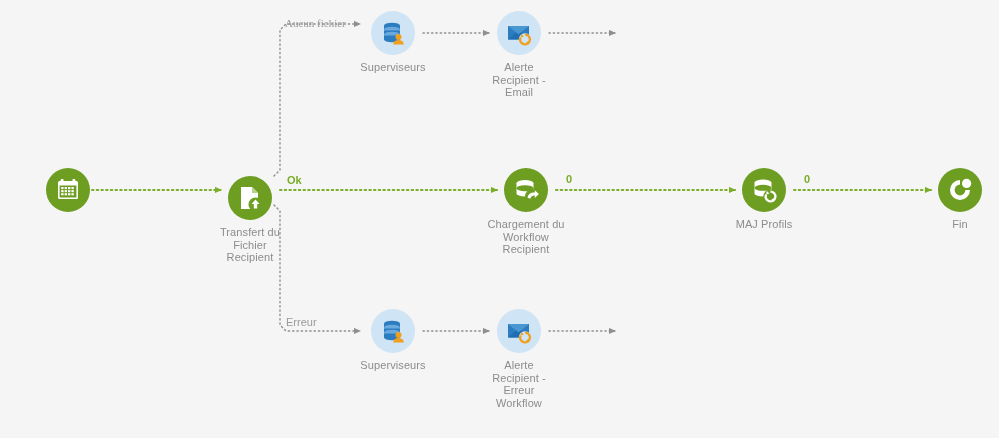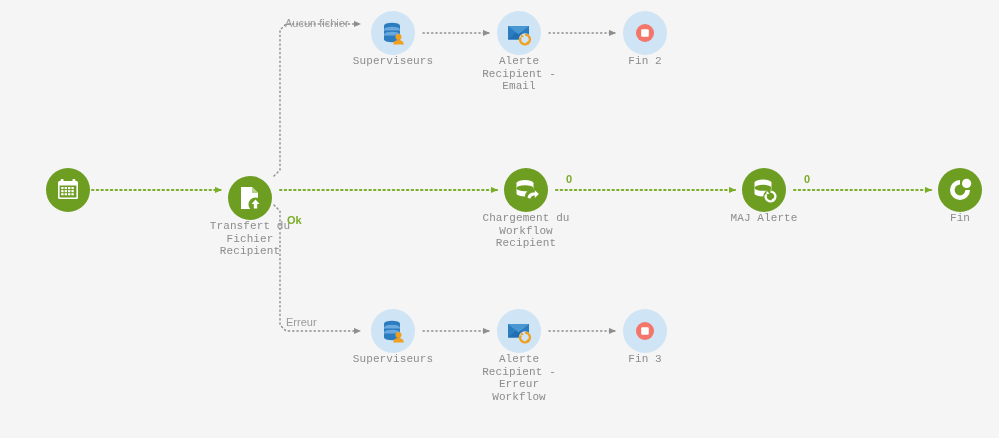--- a/index.html
+++ b/index.html
@@ -36,24 +36,25 @@
     height: 44px;
     margin: 0 auto;
     border-radius: 50%;
     position: relative;
     display: block;
   }
   .node-circle.green { background: #6d9e22; }
   .node-circle.blue  { background: #cfe4f4; }
   .node-circle svg { display: block; }
   .node-label {
+    margin-top: 6px;
     font-size: 11px;
     line-height: 12.5px;
     color: #8c8c8c;
-    font-family: Liberation Mono, monospace;
+    font-family: Liberation Sans, sans-serif;
     white-space: pre-line;
     letter-spacing: 0.1px;
   }
   .edge-label {
     position: absolute;
     font-size: 11px;
     font-family: "Liberation Sans", sans-serif;
     white-space: nowrap;
   }
   .edge-label.green-label {
@@ -178,29 +179,20 @@
         <path d="M28 23.6 a4.9 4.9 0 1 1 -4.4 2.8" fill="none" stroke="#f0a01e" stroke-width="2.3"></path>
         <path d="M24.4 23.1 l-1 3.6 l3.5 -1.2 z" fill="#f0a01e"></path>
         <path d="M31.4 33.7 l1 -3.6 l-3.5 1.2 z" fill="#f0a01e"></path>
       </svg>
     </div>
     <div class="node-label">Alerte
 Recipient -
 Email</div>
   </div>
 
-  <div class="node" style="left:645px; top:11px;">
-    <div class="node-circle blue">
-      <svg width="44" height="44" viewBox="0 0 44 44">
-        <circle cx="22" cy="22" r="9" fill="#f4756a"></circle>
-        <rect x="18.2" y="18.2" width="7.6" height="7.6" rx="1.2" fill="#ffffff"></rect>
-      </svg>
-    </div>
-    <div class="node-label">Fin 2</div>
-  </div>
 
   <div class="node" style="left:526px; top:168px;">
     <div class="node-circle green">
       <svg width="44" height="44" viewBox="0 0 44 44">
         <ellipse cx="21" cy="15" rx="8.5" ry="3" fill="#ffffff"></ellipse>
         <path d="M12.5 15 v10.5 a8.5 3 0 0 0 17 0 v-10.5 z" fill="#ffffff"></path>
         <ellipse cx="21" cy="20.2" rx="8.5" ry="3" fill="#6d9e22"></ellipse>
         <circle cx="28.5" cy="28.5" r="7.5" fill="#6d9e22"></circle>
         <path d="M23.5 29.8 a6 6 0 0 1 7.3 -5.2 l0 -2.4 l4.1 3.9 l-4.1 3.9 l0 -2.4 a3.6 3.6 0 0 0 -4.4 3.1 z" fill="#ffffff"></path>
       </svg>
@@ -215,21 +207,21 @@
       <svg width="44" height="44" viewBox="0 0 44 44">
         <ellipse cx="21" cy="14.5" rx="8.5" ry="3" fill="#ffffff"></ellipse>
         <path d="M12.5 14.5 v11 a8.5 3 0 0 0 17 0 v-11 z" fill="#ffffff"></path>
         <ellipse cx="21" cy="19.8" rx="8.5" ry="3" fill="#6d9e22"></ellipse>
         <circle cx="28.5" cy="28.5" r="7.2" fill="#6d9e22"></circle>
         <path d="M28.5 23.6 a4.9 4.9 0 1 1 -4.4 2.8" fill="none" stroke="#ffffff" stroke-width="2.3"></path>
         <path d="M24.9 23.1 l-1 3.6 l3.5 -1.2 z" fill="#ffffff"></path>
         <path d="M31.9 33.7 l1 -3.6 l-3.5 1.2 z" fill="#ffffff"></path>
       </svg>
     </div>
-    <div class="node-label">MAJ Alerte</div>
+    <div class="node-label">MAJ Profils</div>
   </div>
 
   <div class="node" style="left:960px; top:168px;">
     <div class="node-circle green">
       <svg width="44" height="44" viewBox="0 0 44 44">
         <path d="M22 12 a10 10 0 1 0 10 10 l-10 0 z" fill="#ffffff"></path>
         <circle cx="22" cy="22" r="5.4" fill="#6d9e22"></circle>
         <circle cx="28.6" cy="15.4" r="4.6" fill="#ffffff"></circle>
       </svg>
     </div>
@@ -263,29 +255,20 @@
         <path d="M24.4 23.1 l-1 3.6 l3.5 -1.2 z" fill="#f0a01e"></path>
         <path d="M31.4 33.7 l1 -3.6 l-3.5 1.2 z" fill="#f0a01e"></path>
       </svg>
     </div>
     <div class="node-label">Alerte
 Recipient -
 Erreur
 Workflow</div>
   </div>
 
-  <div class="node" style="left:645px; top:309px;">
-    <div class="node-circle blue">
-      <svg width="44" height="44" viewBox="0 0 44 44">
-        <circle cx="22" cy="22" r="9" fill="#f4756a"></circle>
-        <rect x="18.2" y="18.2" width="7.6" height="7.6" rx="1.2" fill="#ffffff"></rect>
-      </svg>
-    </div>
-    <div class="node-label">Fin 3</div>
-  </div>
-
-  <div class="edge-label gray-label" style="left:285px; top:17px;">Aucun fichier</div>
-  <div class="edge-label green-label" style="left:287px; top:174px;margin-top:40px;">Ok</div>
+
+  <div class="edge-label gray-label" style="left:285px; top:17px;font-family:Liberation Serif, serif;">Aucun fichier</div>
+  <div class="edge-label green-label" style="left:287px; top:174px;">Ok</div>
   <div class="edge-label green-label" style="left:566px; top:173px;">0</div>
   <div class="edge-label green-label" style="left:804px; top:173px;">0</div>
   <div class="edge-label gray-label" style="left:286px; top:316px;">Erreur</div>
 
 </div>
 
 </body></html>

